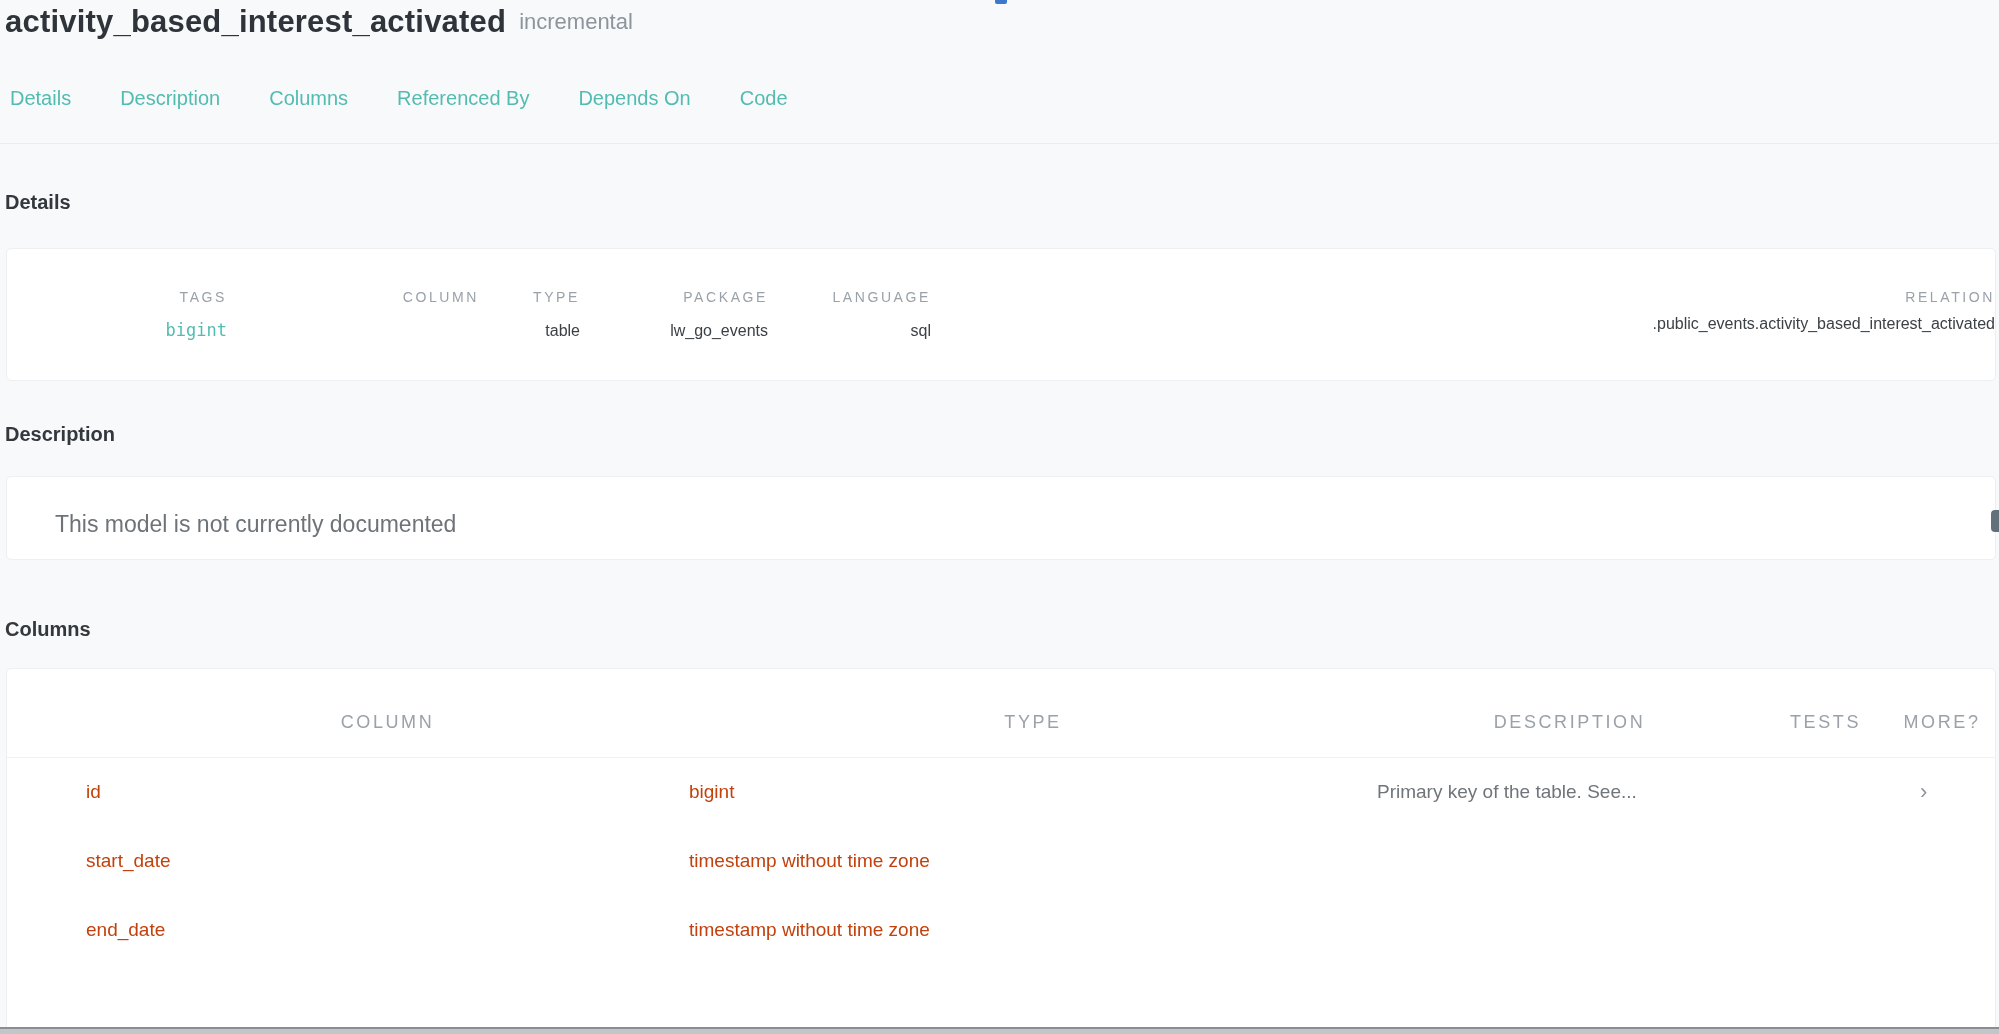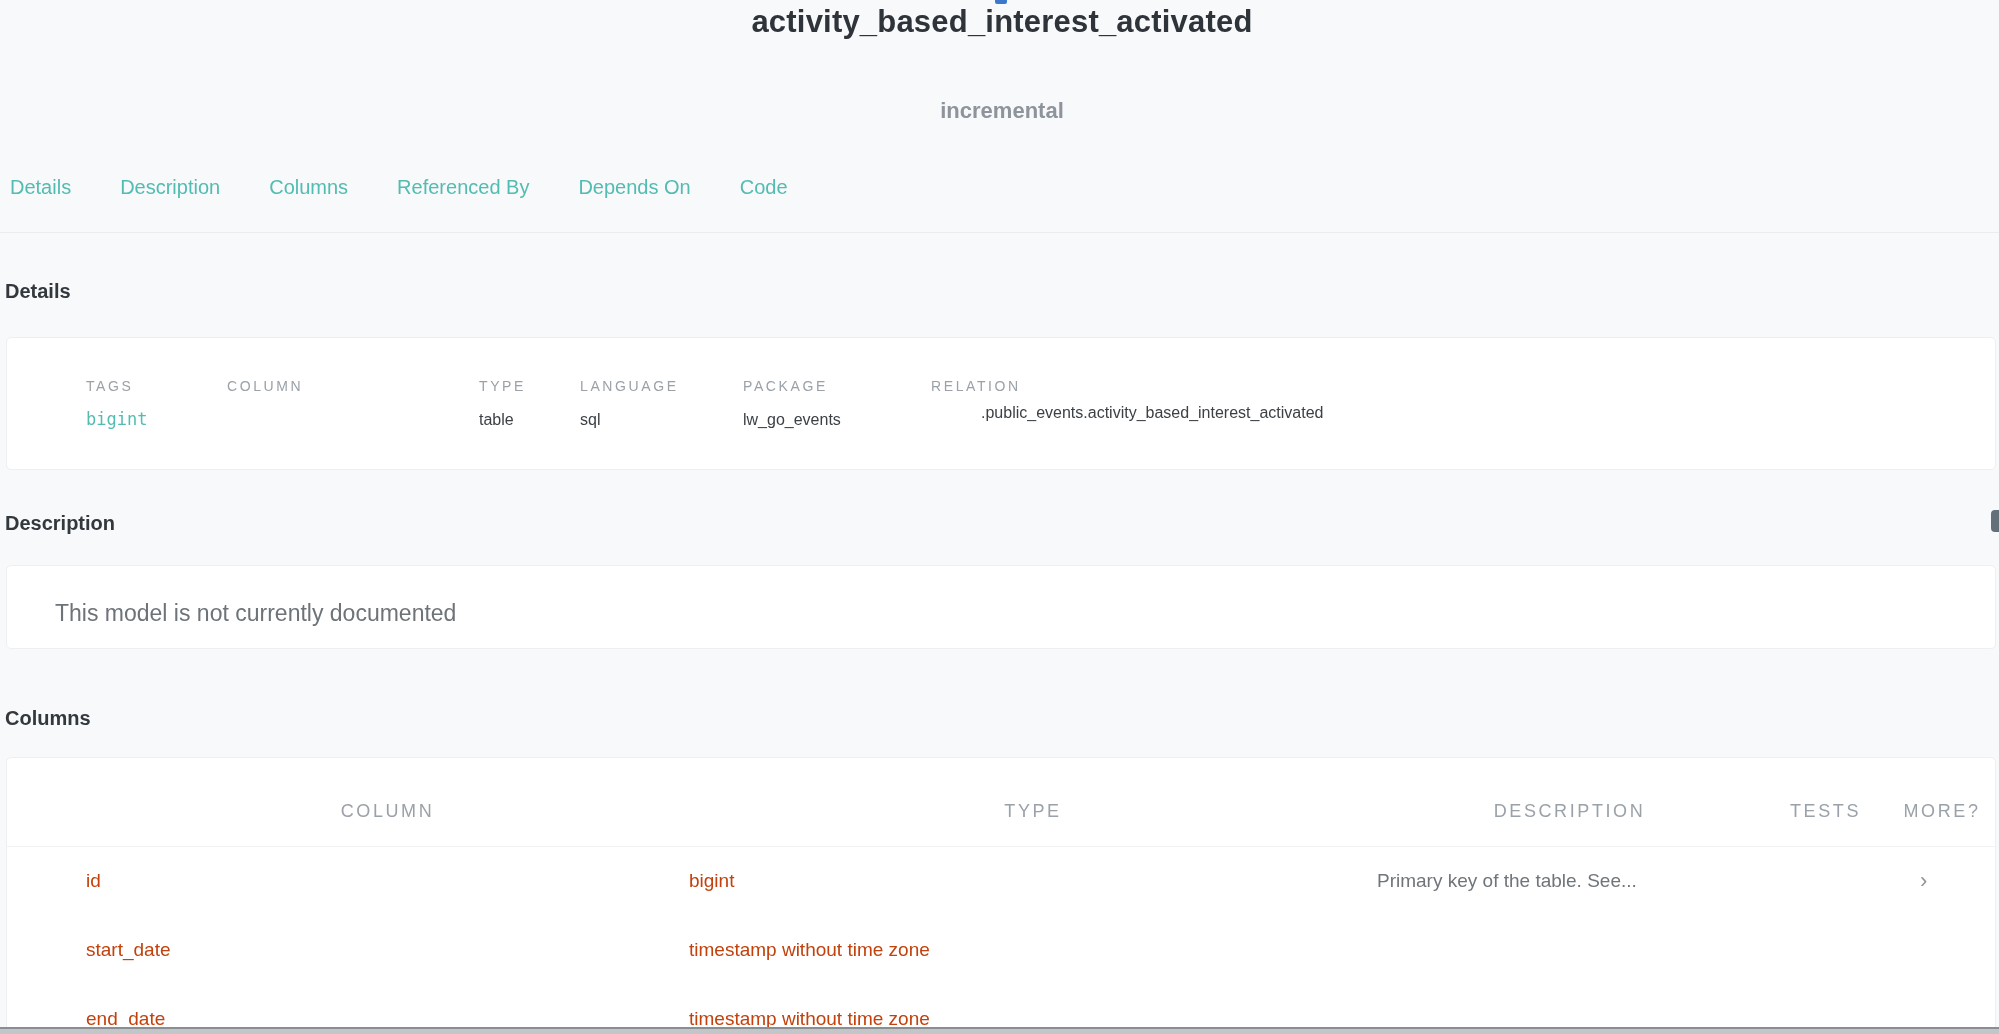--- a/index.html
+++ b/index.html
@@ -8,26 +8,25 @@
     width: 1999px; height: 1034px;
     overflow: hidden; position: relative;
     background: #f8f9fb;
     font-family: "Liberation Sans", "DejaVu Sans", sans-serif;
     color: #3c4146;
   }
 
   
   .page-header { padding: 2px 0 0 5px; }
   .model-title {
-    margin: 0; display: flex; align-items: center; gap: 13px;
+    margin: 0; display: flex; align-items: flex-start; gap: 13px;
     font-size: 31px; line-height: 40px; font-weight: 700; color: #2f343a;
     letter-spacing: 0.2px;
-    flex-direction: column;
-  }
-  .model-type { font-size: 22px; font-weight: 700; color: #8d949b; letter-spacing: 0; margin-top: 36px; }
+  }
+  .model-type { font-size: 22px; font-weight: 400; color: #8d949b; letter-spacing: 0; }
 
   .tabs { margin: 44px 0 0 5px; display: flex; gap: 49px; font-size: 20px; line-height: 24px; }
   .tab { color: #52bcb1; text-decoration: none; cursor: pointer; }
 
   .top-divider { border: none; border-top: 1px solid #eaecee; margin: 33px 0 0 0; }
 
   
   .section-heading {
     margin: 0 0 0 5px; font-size: 20px; line-height: 23px;
     font-weight: 700; color: #33383d;
@@ -38,21 +37,21 @@
 
   .card {
     background: #ffffff;
     border: 1px solid #edeff1;
     border-radius: 5px;
     margin-left: 6px;
     width: 1990px;
   }
 
   
-  .details-card { margin-top: 34px; height: 133px; padding: 40px 0 0 79px; display: flex; }
+  .details-card { margin-top: 34px; height: 133px; padding: 40px 0 0 79px; display: flex; text-align: right; }
   .field {}
   .f-tags     { width: 141px; }
   .f-owner    { width: 252px; }
   .f-type     { width: 101px; }
   .f-package  { width: 188px; }
   .f-language { width: 163px; }
   .f-relation { flex: 1; }
   .field-label {
     font-size: 14px; letter-spacing: 2.6px; color: #9aa1a8; font-weight: 400;
     line-height: 17px;
@@ -134,27 +133,27 @@
       <div class="field-value value-tag">bigint</div>
     </div>
     <div class="field f-owner">
       <div class="field-label">COLUMN</div>
       <div class="field-value"></div>
     </div>
     <div class="field f-type">
       <div class="field-label">TYPE</div>
       <div class="field-value">table</div>
     </div>
+    <div class="field f-package">
+      <div class="field-label">PACKAGE</div>
+      <div class="field-value">lw_go_events</div>
+    </div>
     <div class="field f-language">
       <div class="field-label">LANGUAGE</div>
       <div class="field-value">sql</div>
-    </div>
-    <div class="field f-package">
-      <div class="field-label">PACKAGE</div>
-      <div class="field-value">lw_go_events</div>
     </div>
     <div class="field f-relation">
       <div class="field-label">RELATION</div>
       <div class="field-value value-relation">.public_events.activity_based_interest_activated</div>
     </div>
   </div>
 </section>
 
 <section>
   <h2 class="section-heading description-heading">Description</h2>

